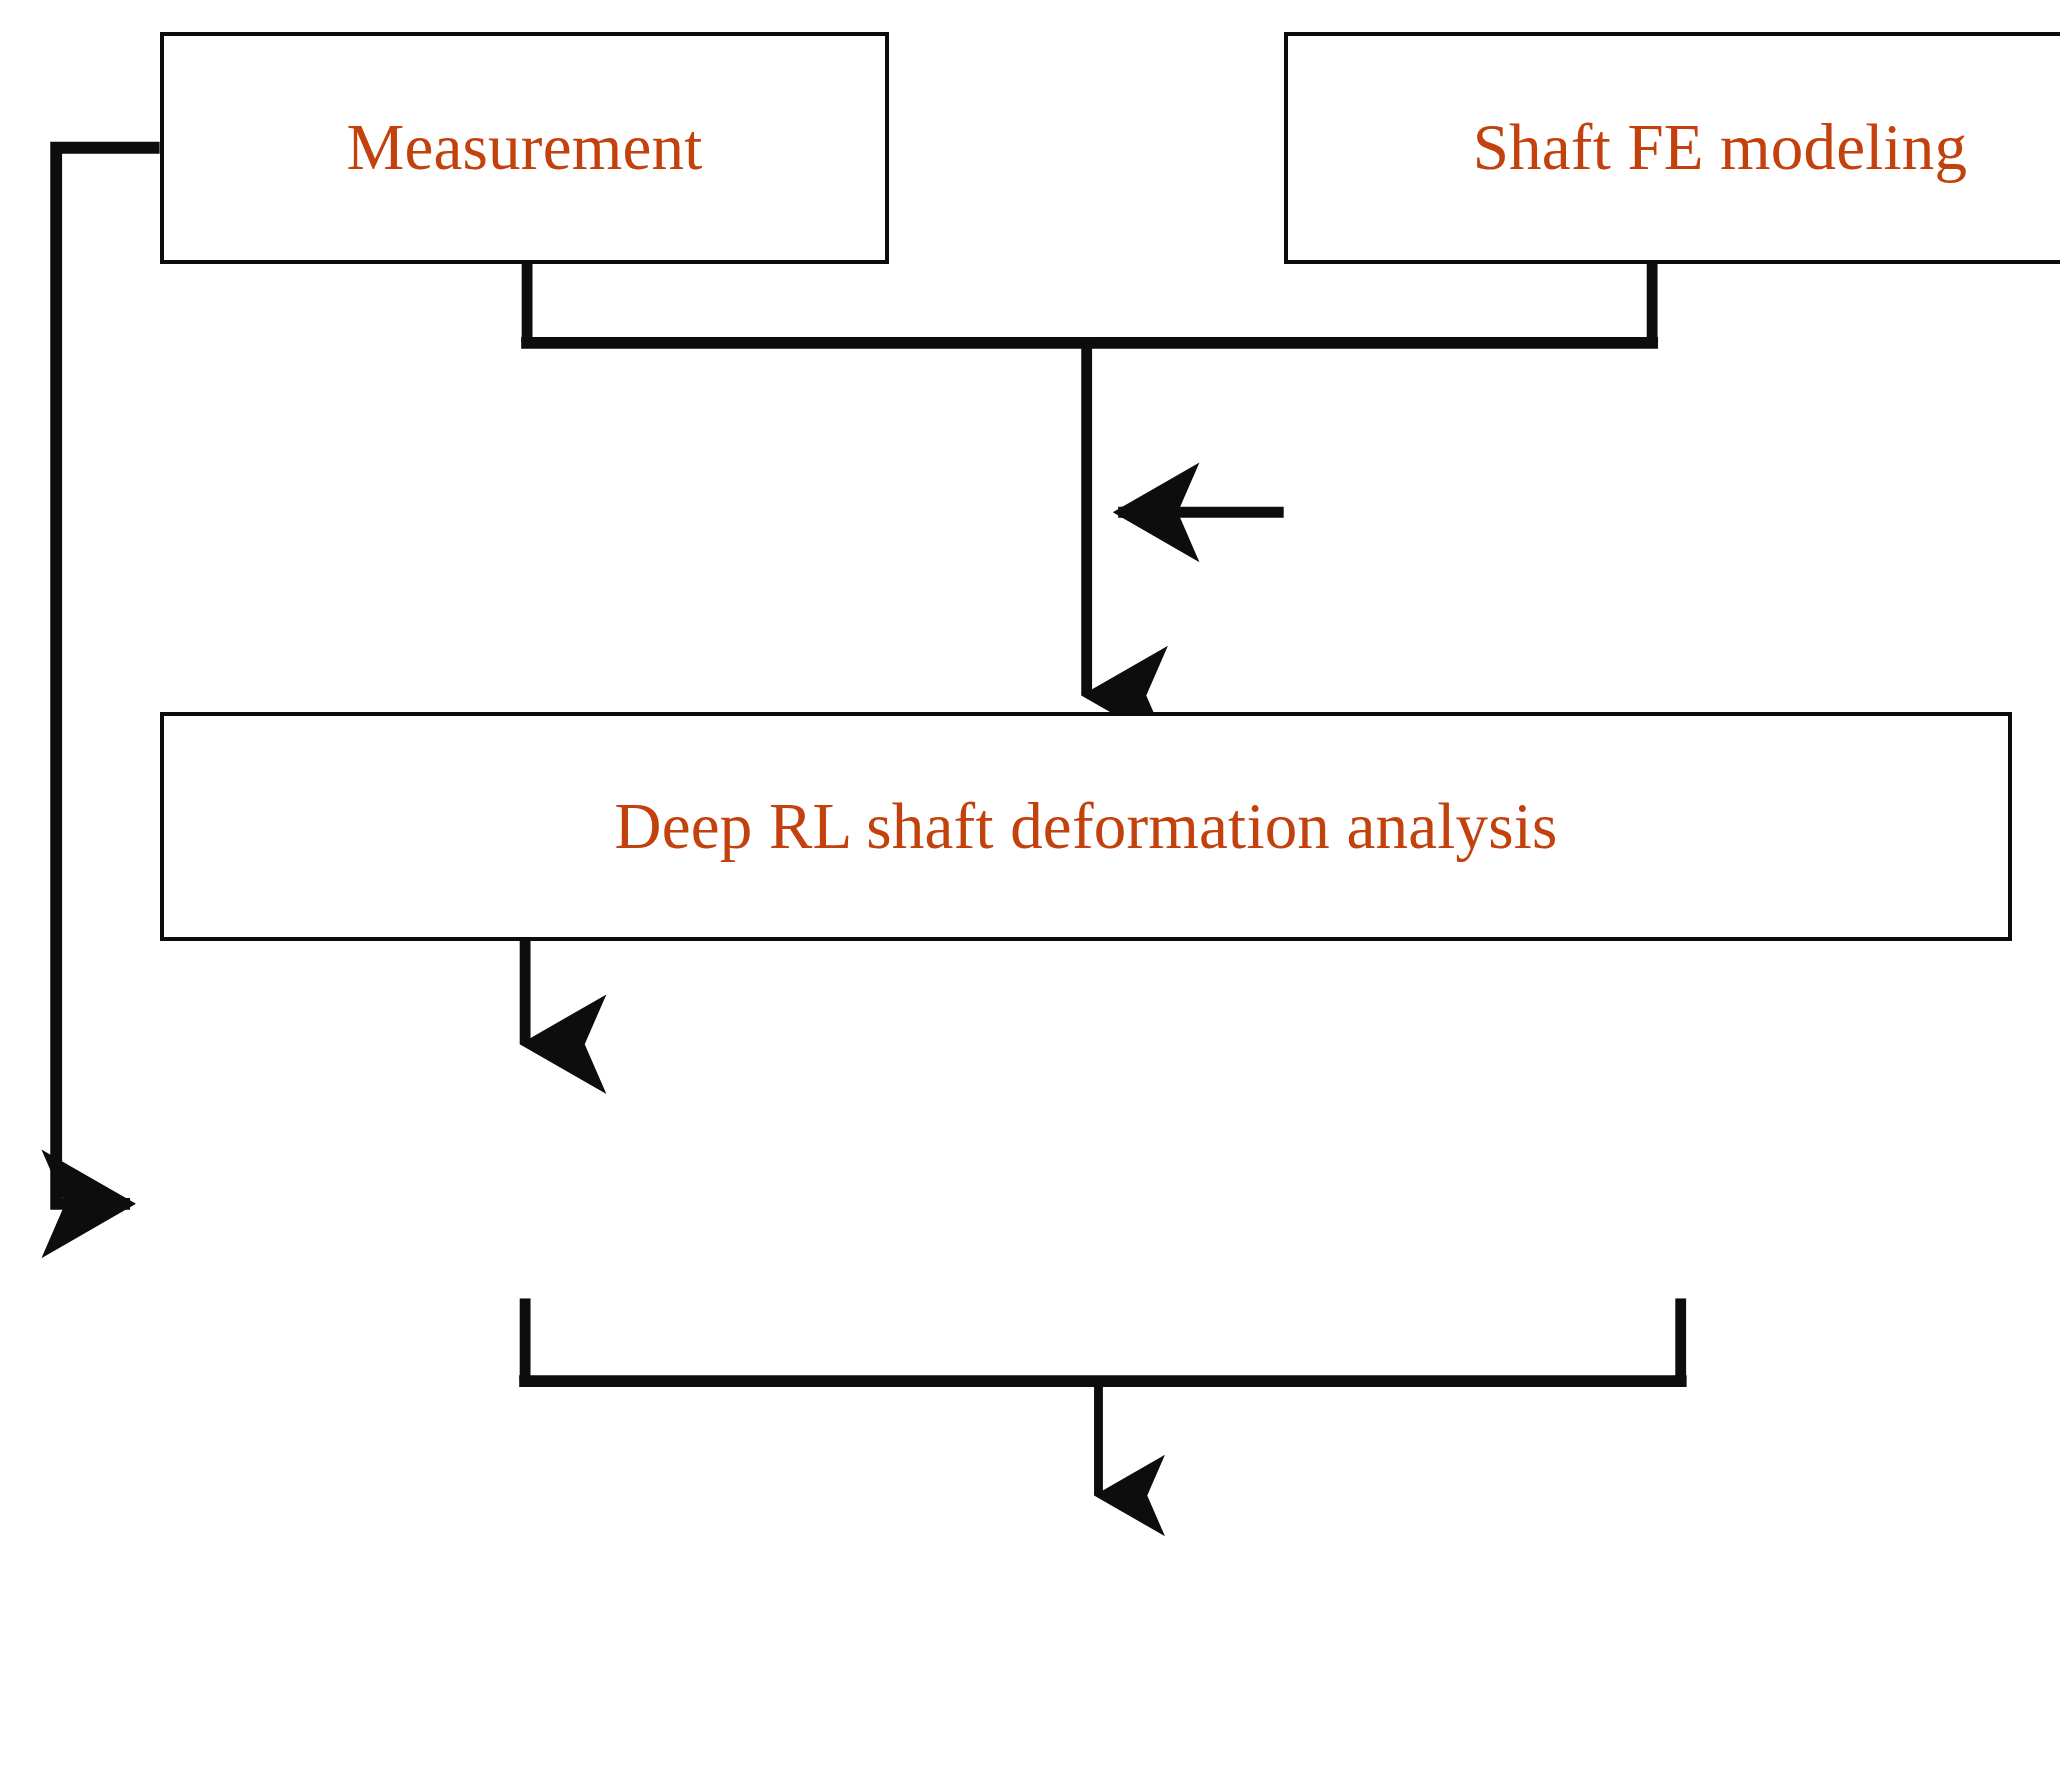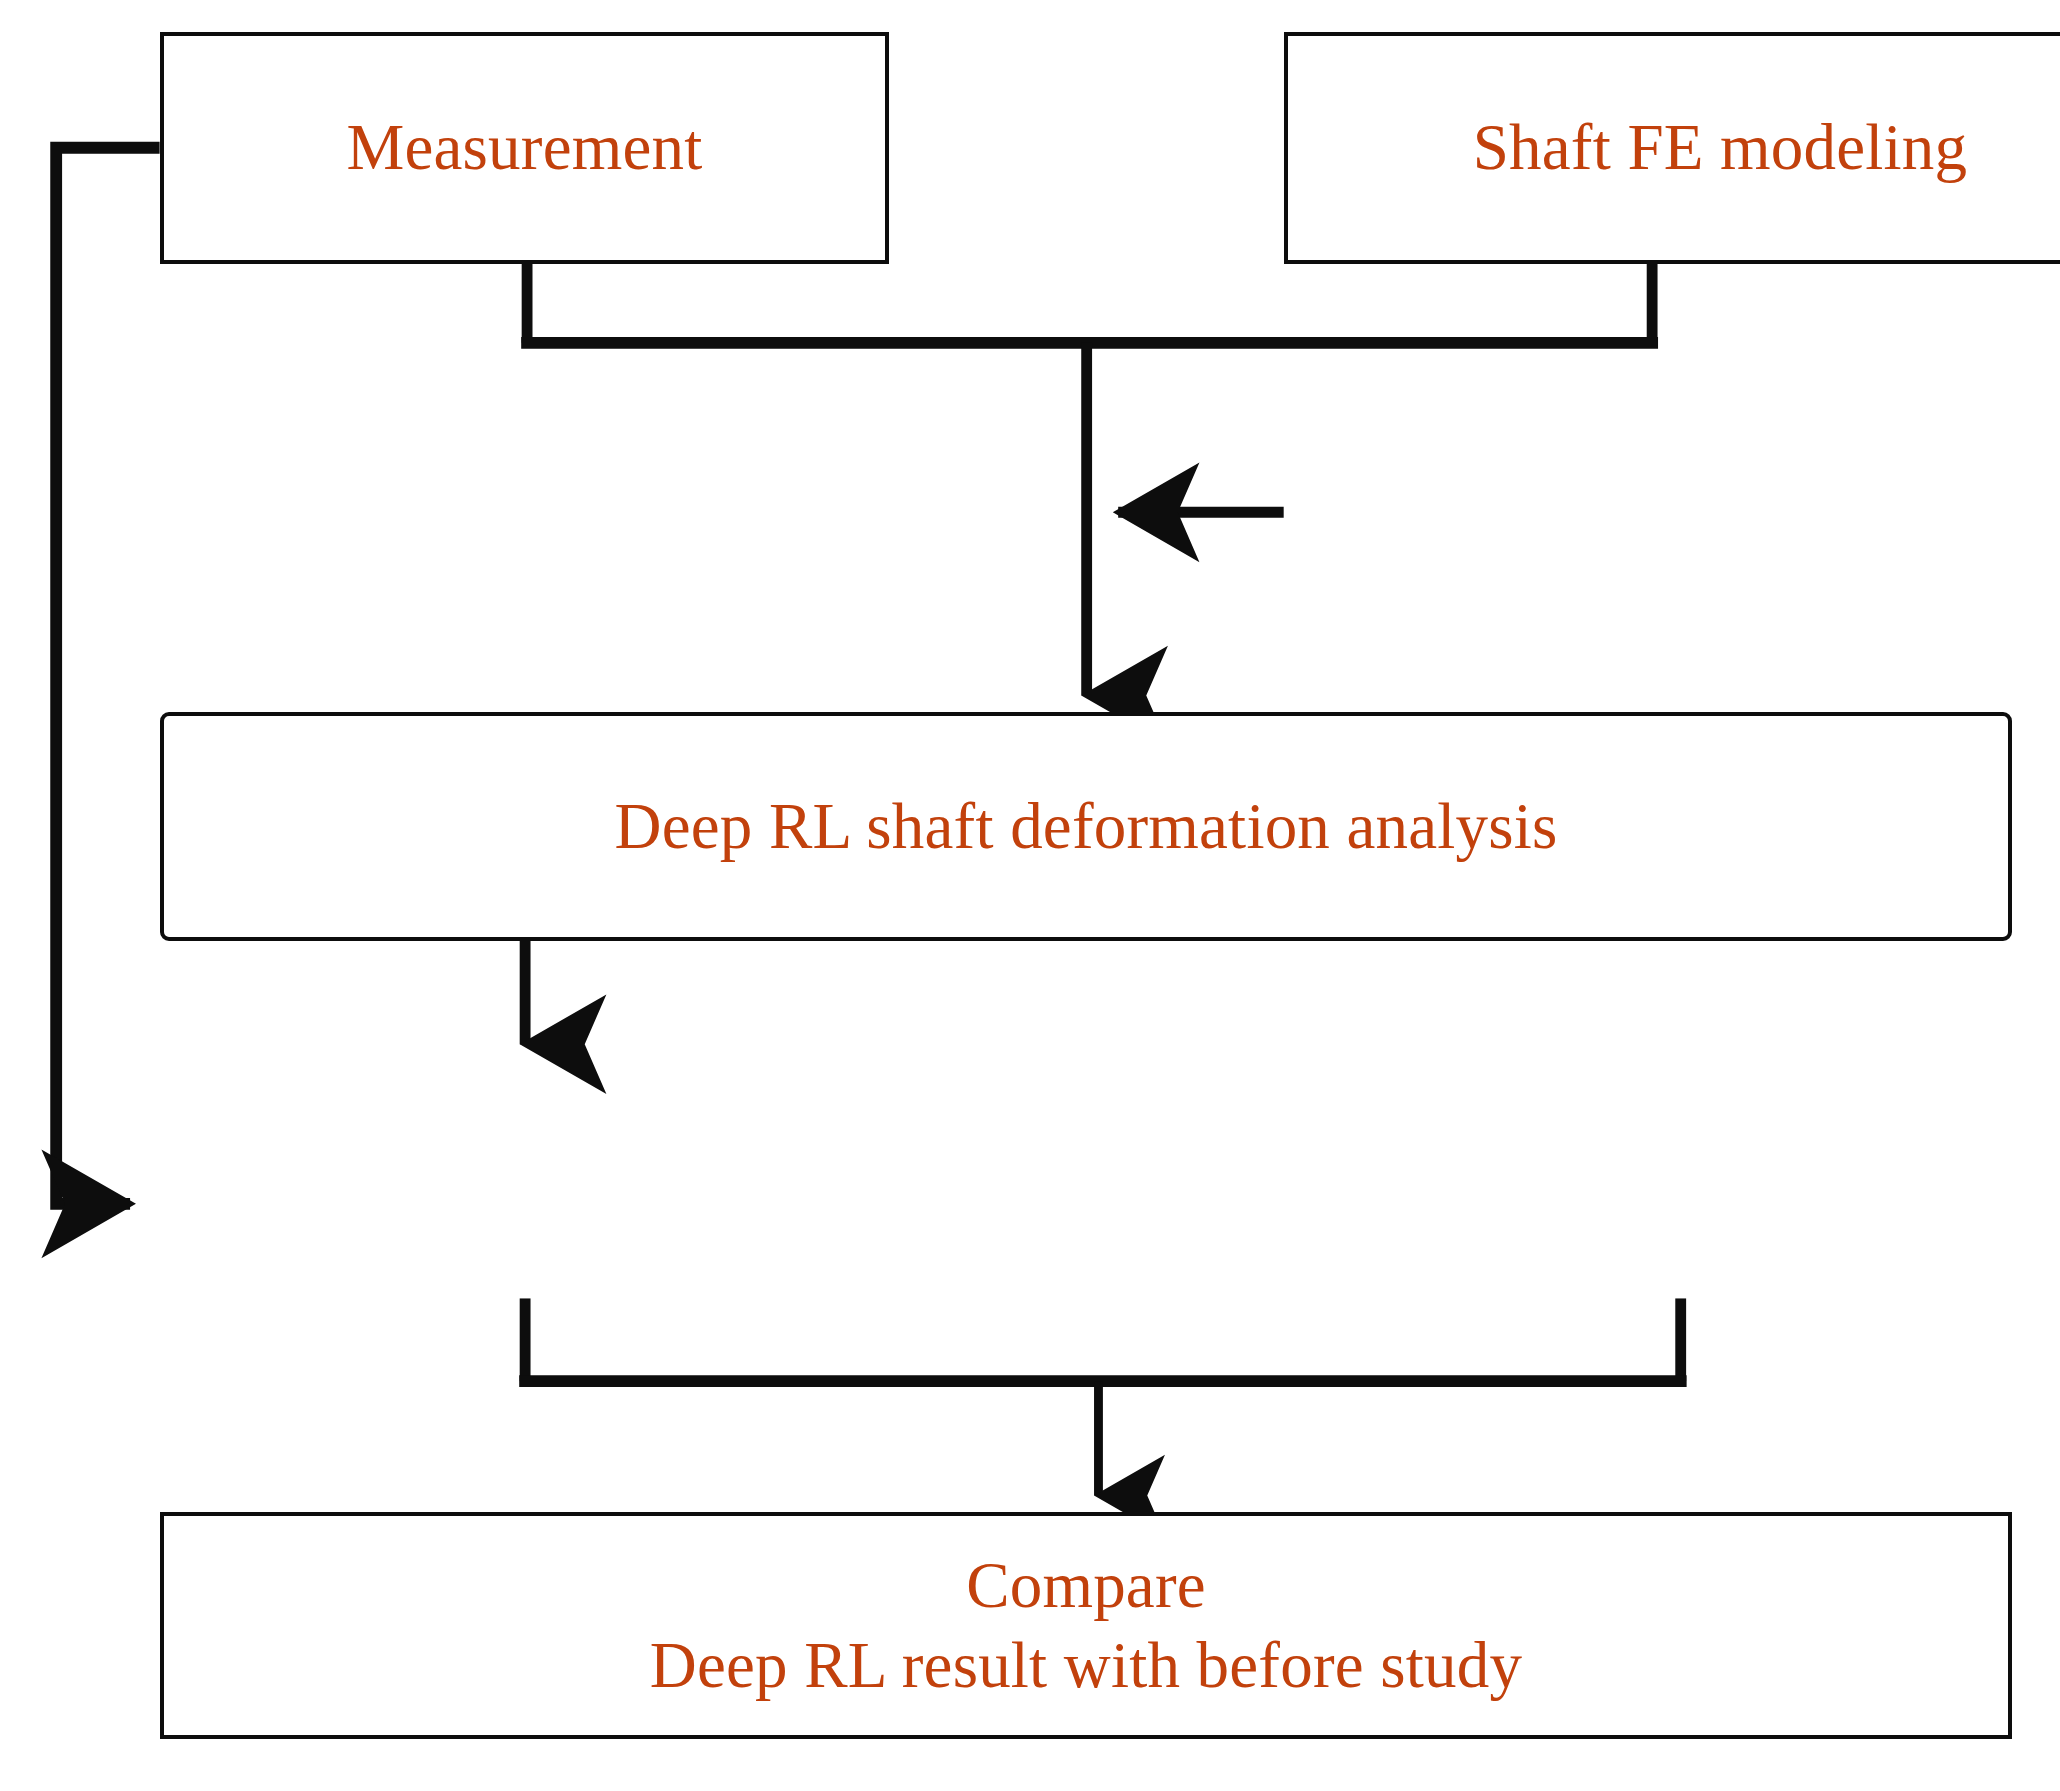--- a/index.html
+++ b/index.html
@@ -93,25 +93,21 @@
 
   <div class="node" style="left:160px; top:31.5px; width:729px; height:232px;">
     <span class="node-label">Measurement</span>
   </div>
 
   <div class="node" style="left:1284px; top:31.5px; width:872px; height:232px;">
     <span class="node-label">Shaft FE modeling</span>
   </div>
 
 
-  <div class="node" style="left:160px; top:712px; width:1852px; height:229px;border-radius:9px;">
+  <div class="node" style="left:160px; top:712px; width:1852px; height:229px;">
     <span class="node-label">Deep RL shaft deformation analysis</span>
   </div>
 
 
 
-  <div class="node two-line" style="left:160px; top:1512px; width:1852px; height:227px;">
-    <span class="node-label">Compare
-Deep RL result with before study</span>
-  </div>
 
 </div>
 
 
 </body></html>

